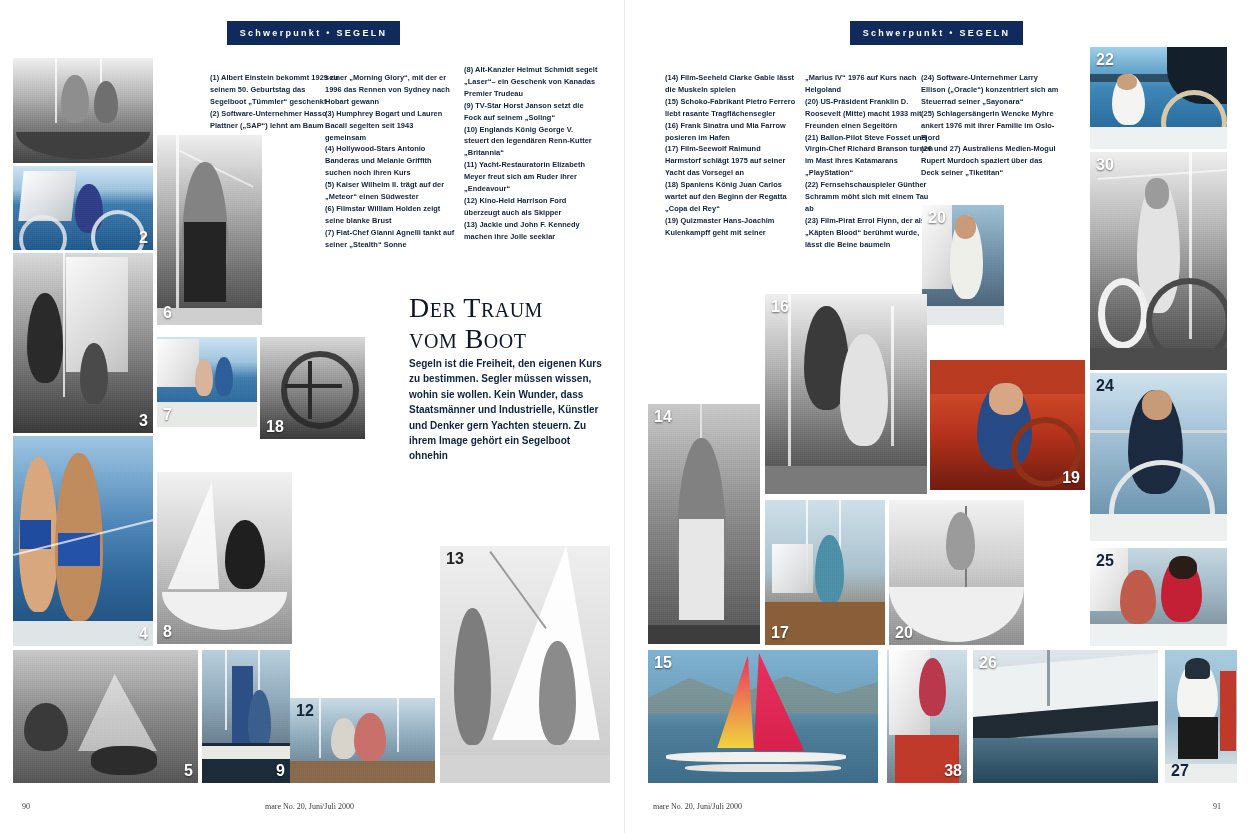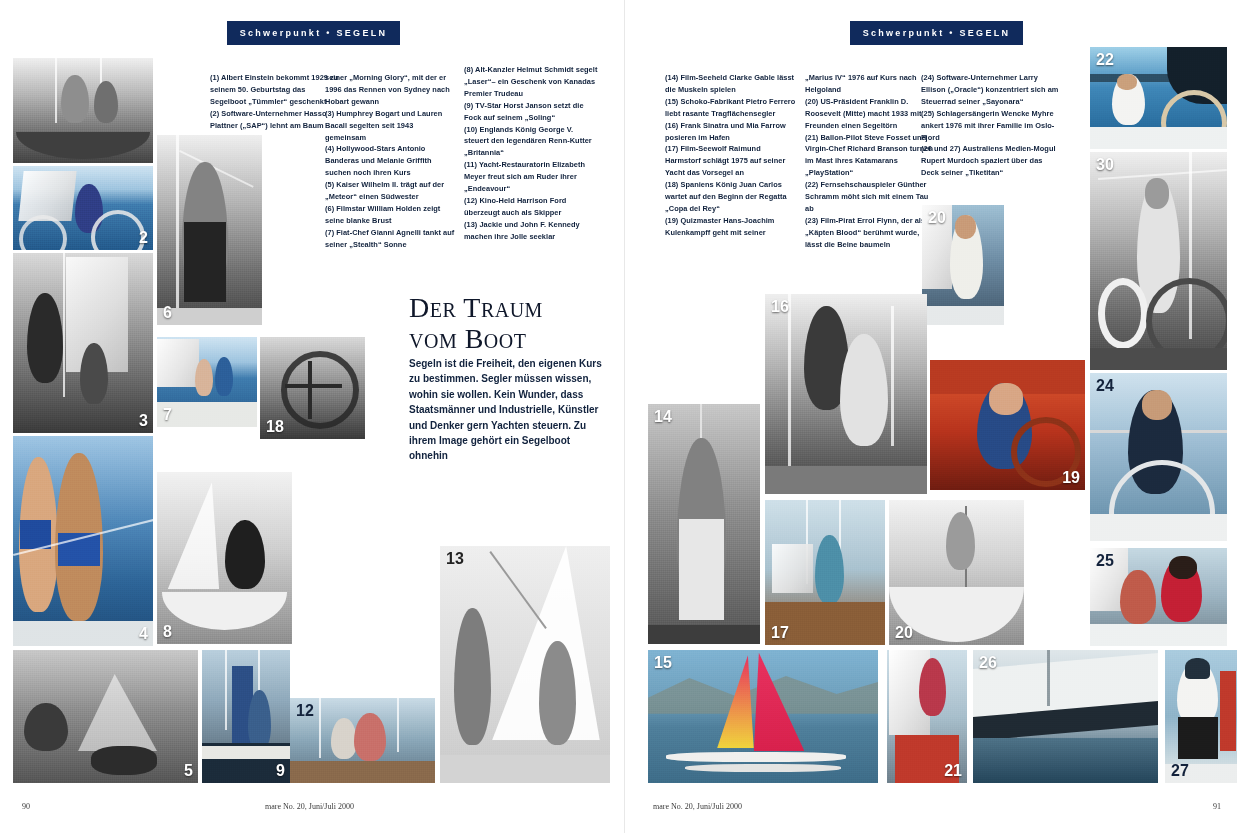--- a/index.html
+++ b/index.html
@@ -396,21 +396,21 @@
       <div class="badge tl">15</div>
     </div>
 
     <div class="photo" style="left:262px;top:650px;width:80px;height:133px;">
       <div class="art" style="background:linear-gradient(#cfdfe8 0%,#a8bfcc 50%,#6d7f8b 100%);">
         <div class="sail" style="left:2%;top:0;width:52%;height:64%;"></div>
         <div class="fig" style="left:40%;top:6%;width:34%;height:44%;background:#b9384b;"></div>
         <div style="position:absolute;left:10%;bottom:0;width:80%;height:36%;background:#c0392b;"></div>
         <div class="grain" style="opacity:.3"></div>
       </div>
-      <div class="badge br">21</div>
+      <div class="badge br">38</div>
     </div>
 
     <div class="photo" style="left:348px;top:650px;width:185px;height:133px;">
       <div class="art" style="background:linear-gradient(#dfe7ea 0%,#b9c9d2 44%,#6d8797 72%,#3e5b6d 100%);">
         <div style="position:absolute;left:0;top:8%;width:100%;height:46%;background:#eef1f1;transform:skewY(-5deg);"></div>
         <div style="position:absolute;left:0;top:44%;width:100%;height:18%;background:#1f2a33;transform:skewY(-5deg);"></div>
         <div style="position:absolute;left:0;bottom:0;width:100%;height:34%;background:linear-gradient(#4e7287,#24455a);"></div>
         <div class="mast" style="left:40%;top:0;width:3px;height:42%;background:#8f9ba1;"></div>
         <div class="grain" style="opacity:.25"></div>
       </div>

